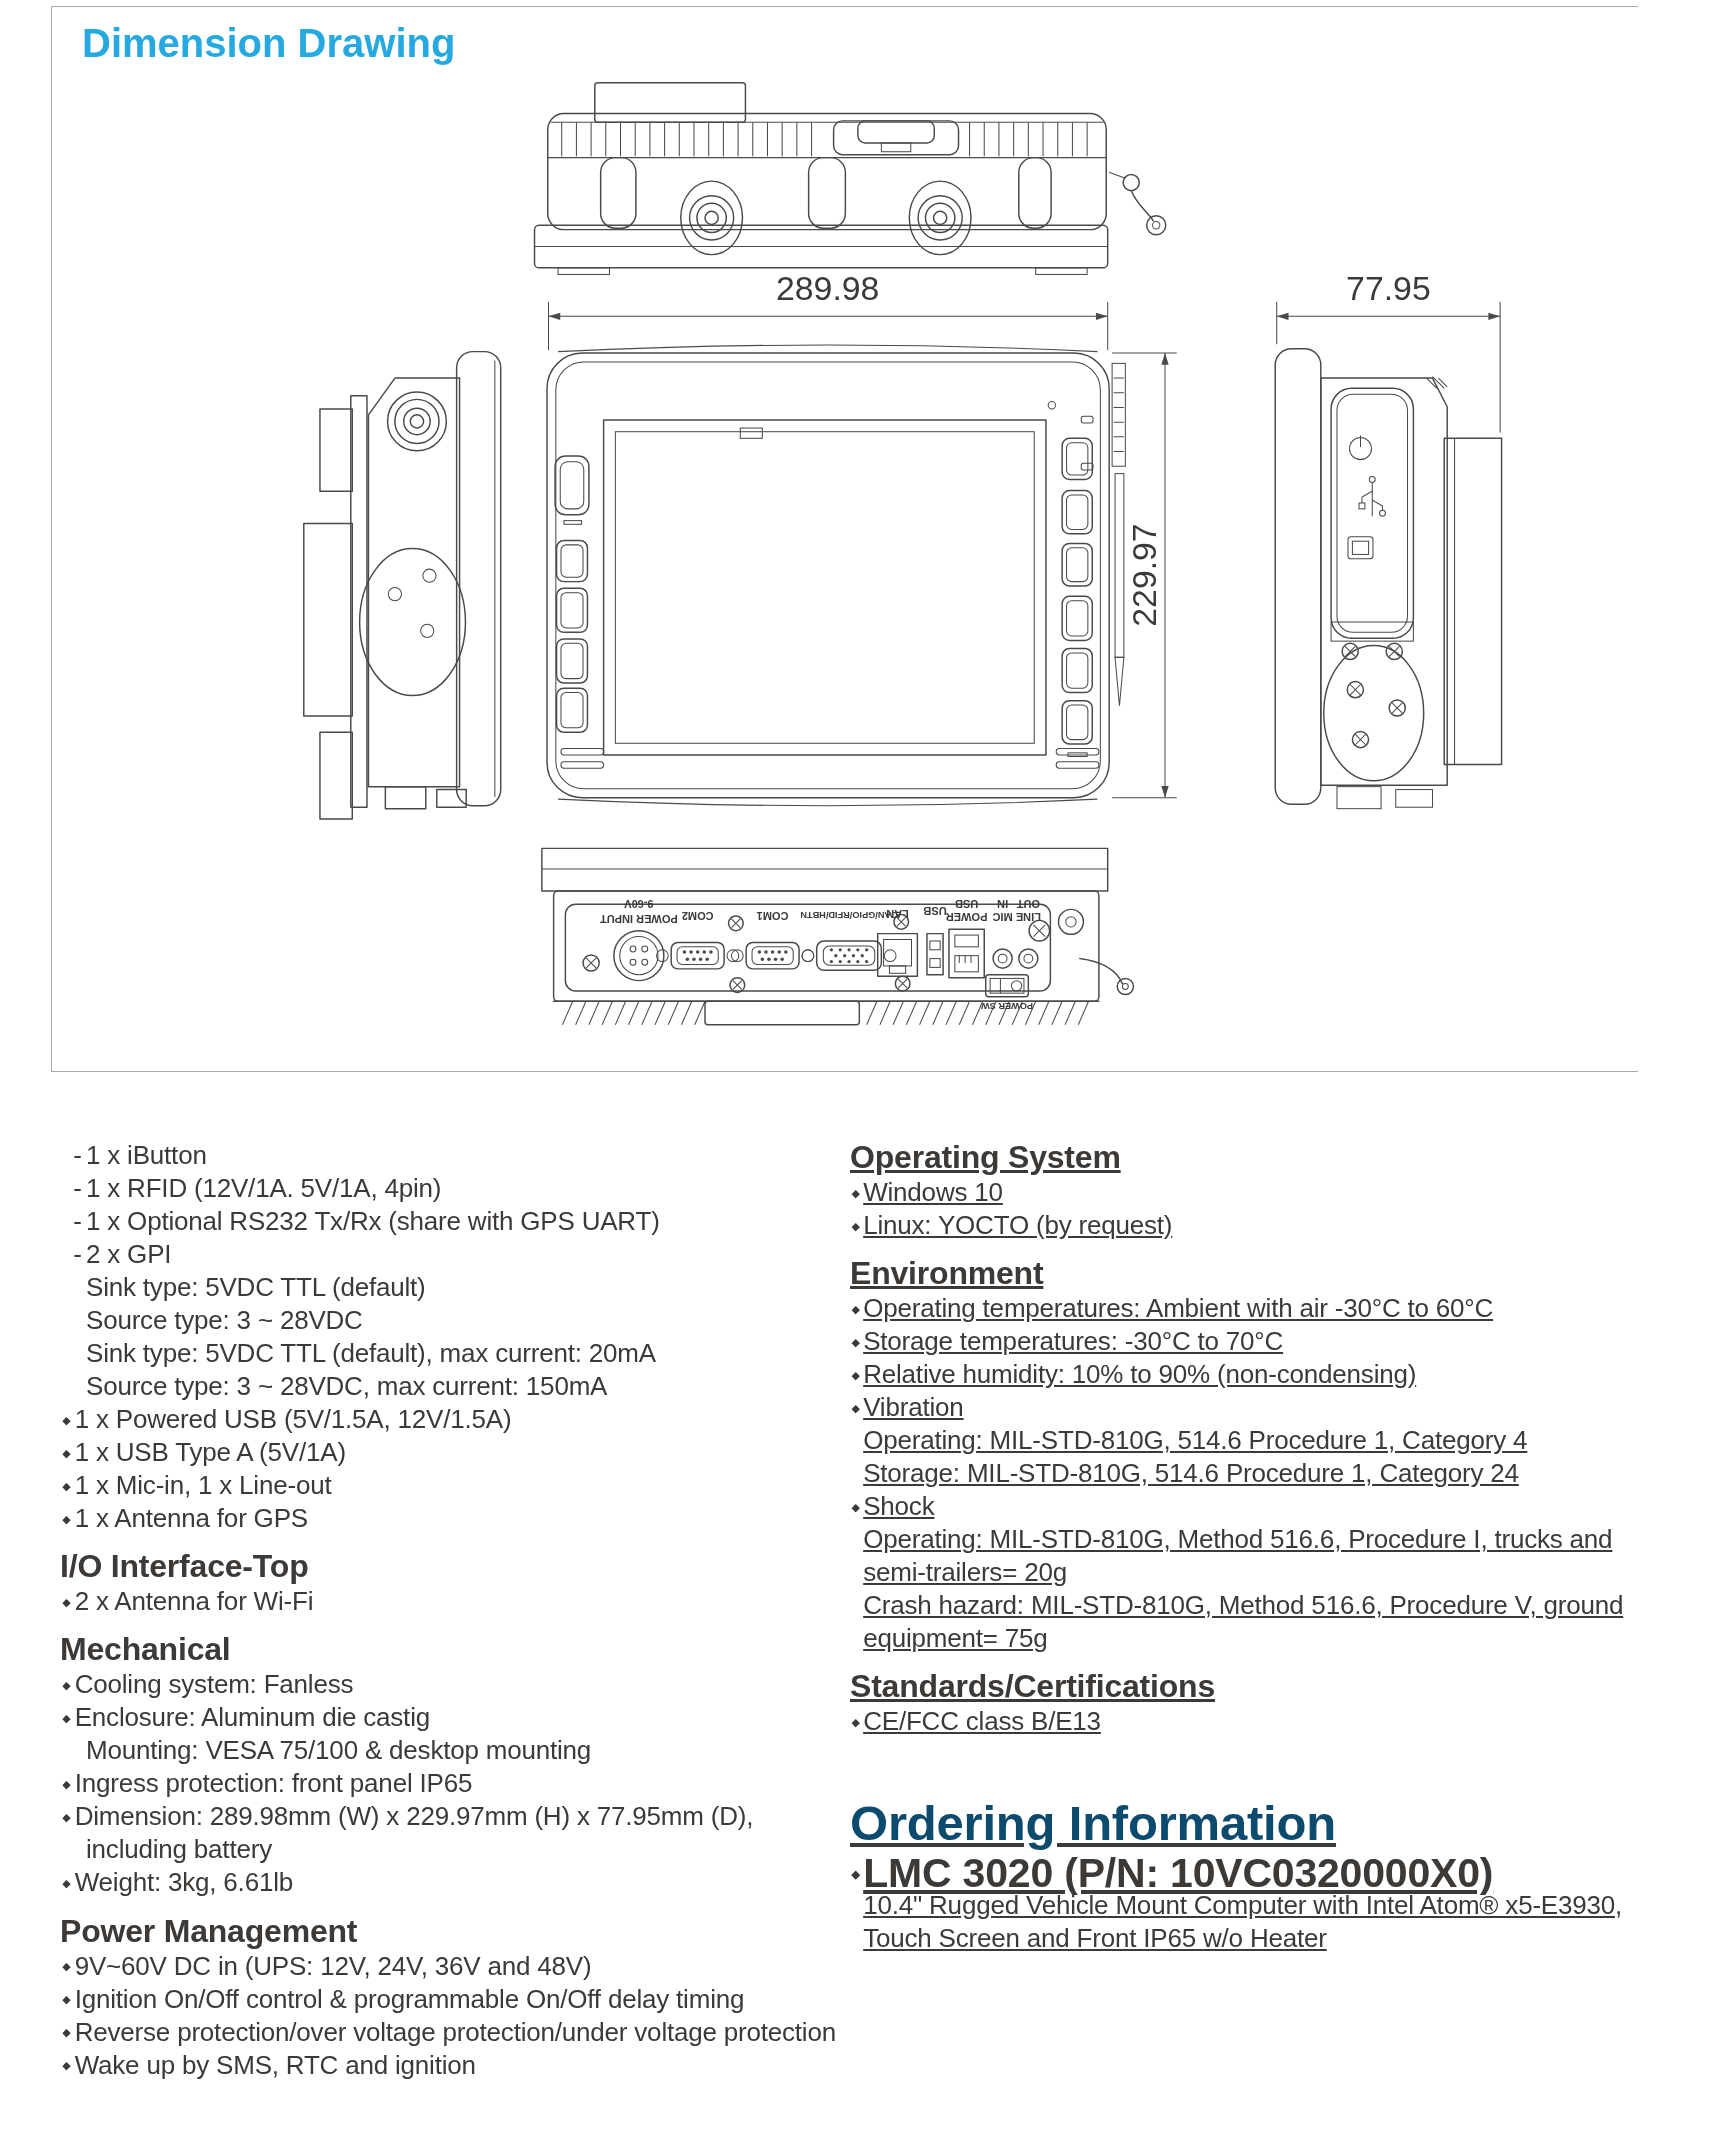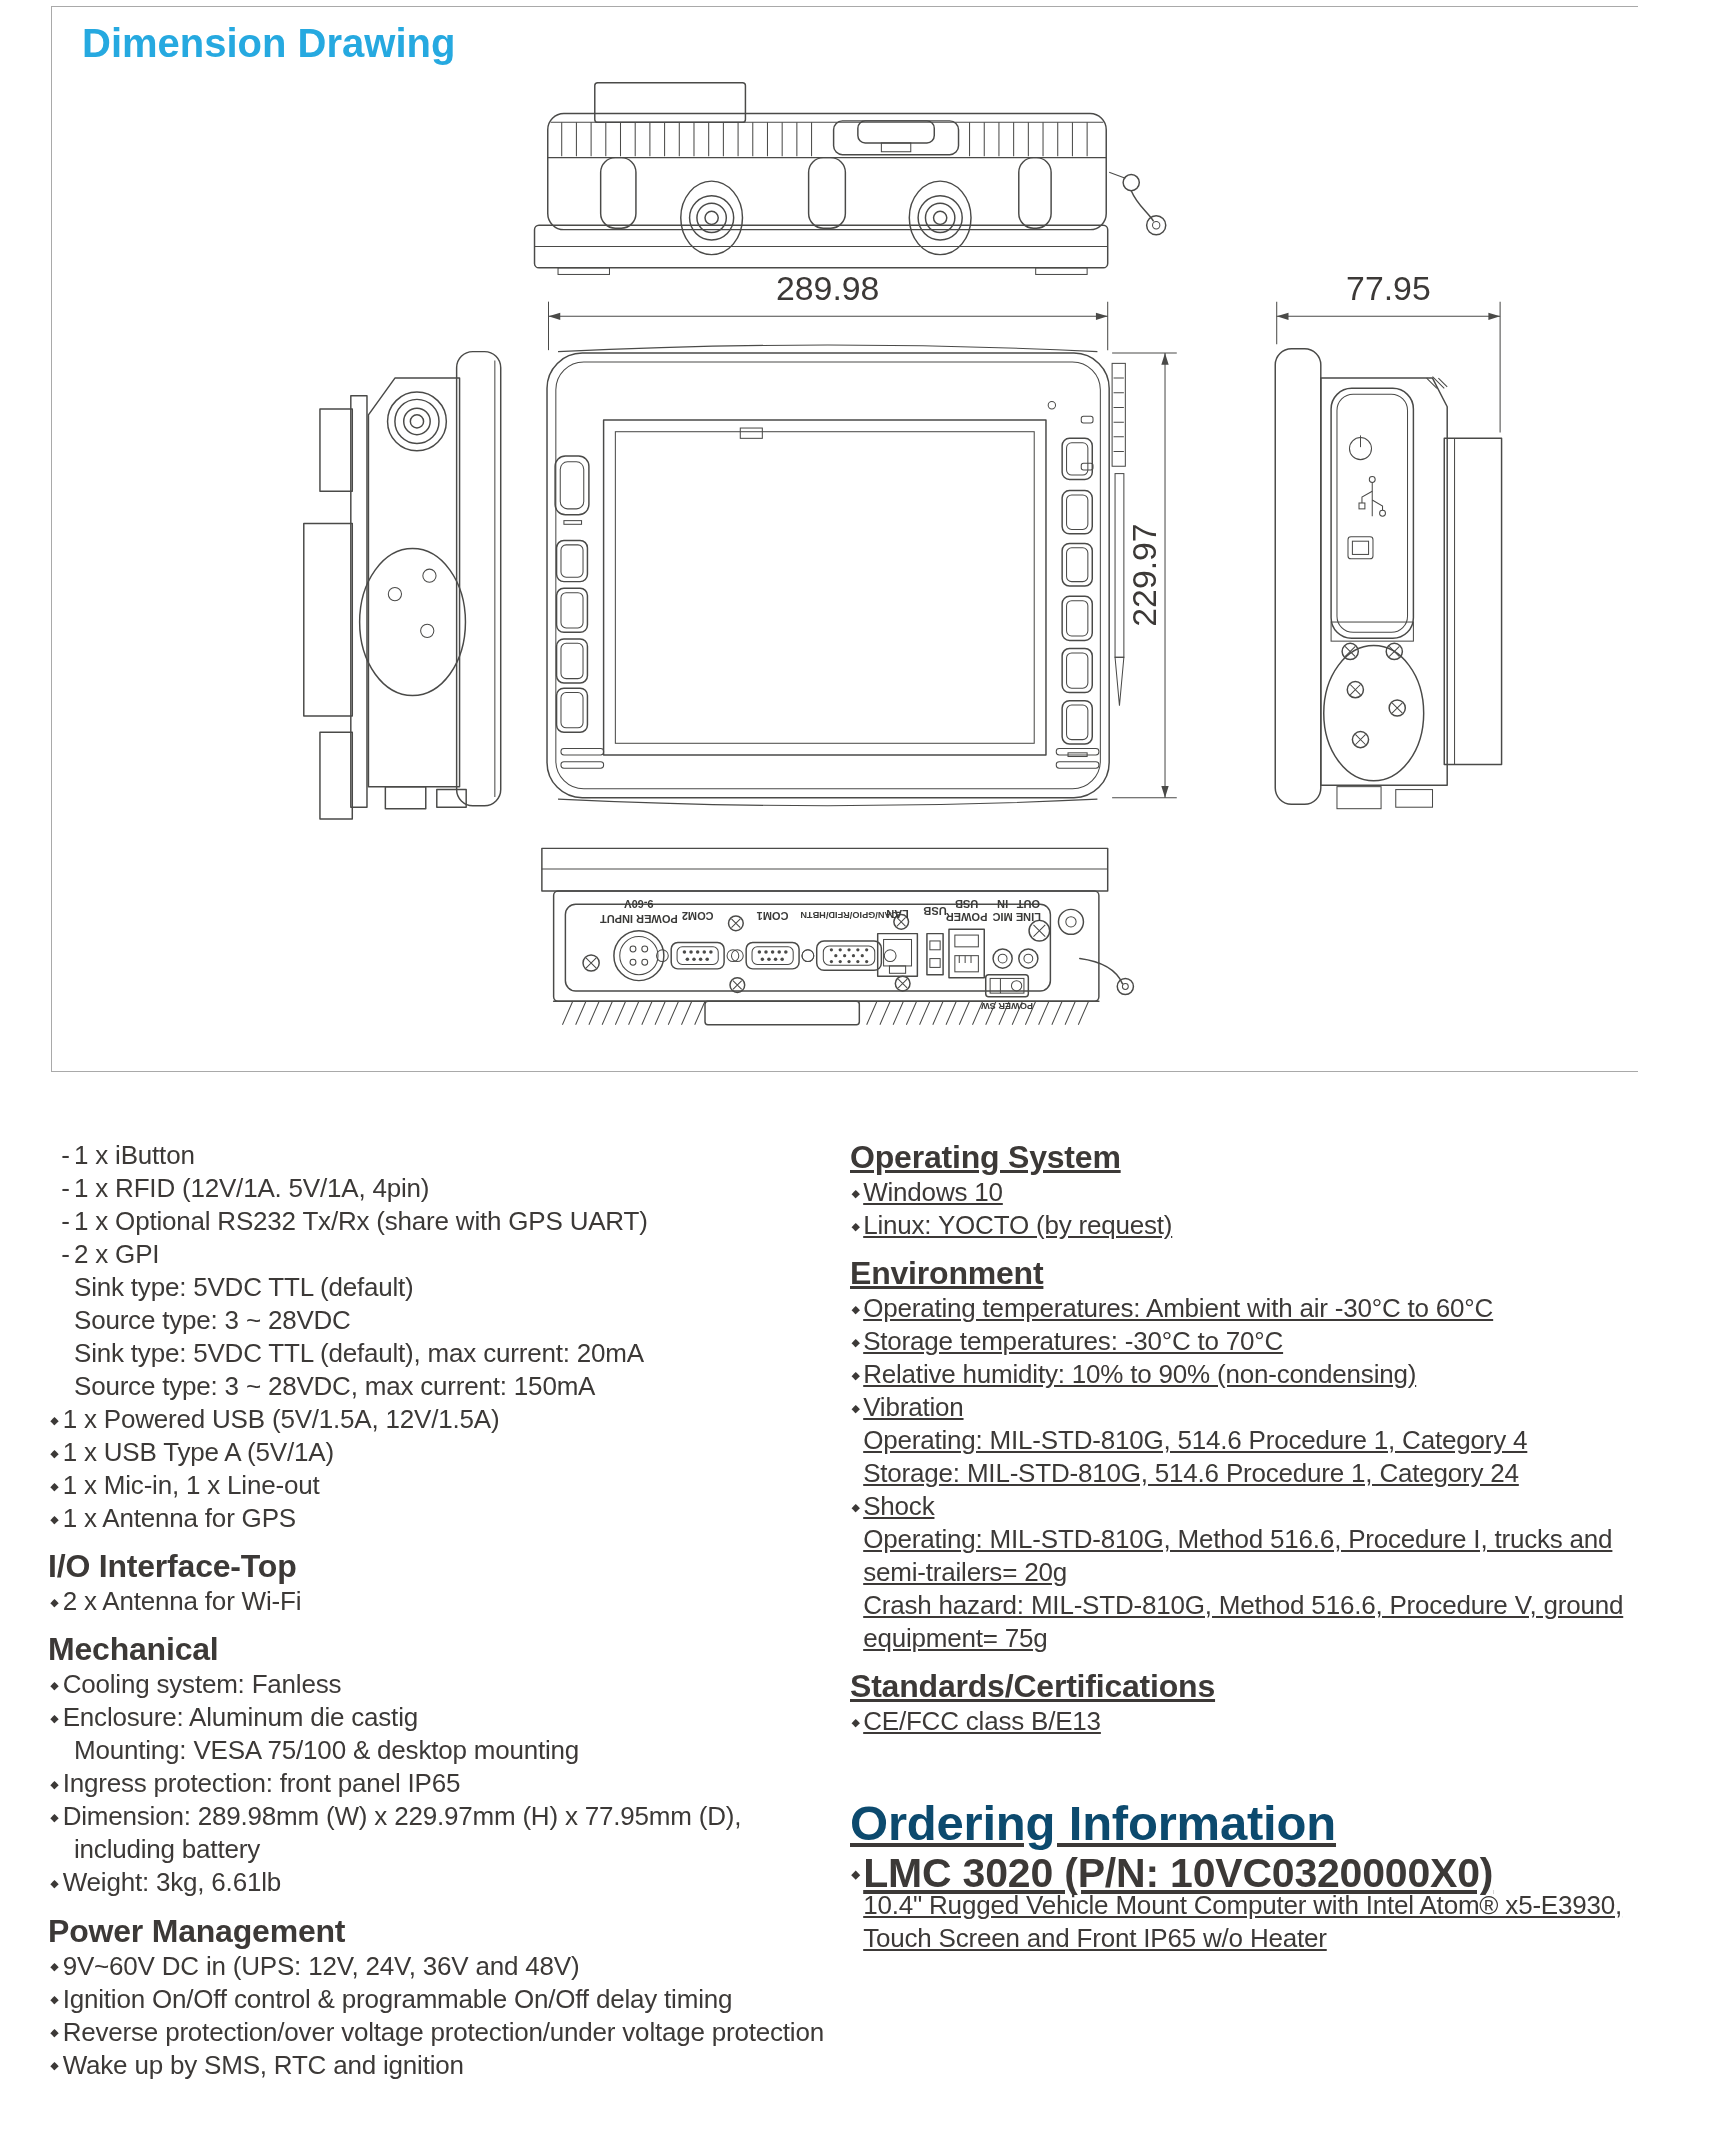--- a/index.html
+++ b/index.html
@@ -12,21 +12,21 @@
   #dd-svg{position:absolute;left:51px;top:5.9px;}
   svg .ln{stroke:#4a4a48;stroke-width:2;fill:none;stroke-linecap:round;stroke-linejoin:round;}
   svg .thin{stroke:#4a4a48;stroke-width:1.4;fill:none;}
   svg .fil{fill:#4a4a48;stroke:none;}
   svg text{stroke:none;fill:#3c3937;}
   svg .dim{font-size:46px;font-family:"Liberation Sans",sans-serif;}
   svg .plabel{font-size:15px;font-weight:bold;font-family:"Liberation Sans",sans-serif;fill:#3a3a38;}
   svg .plabel-sm{font-size:12.5px;font-weight:bold;font-family:"Liberation Sans",sans-serif;fill:#3a3a38;}
   
   .col{position:absolute;top:1139px;letter-spacing:-0.2px;}
-  .col.left{left:48px;width:831px;}
+  .col.left{left:60px;width:831px;}
   .col.right{left:850px;width:856px;text-decoration:underline;}
   .row{position:relative;font-size:26px;line-height:33px;height:33px;white-space:nowrap;}
   .row.d{padding-left:26px;}
   .row.d::before{content:"-";position:absolute;left:13.2px;top:0;}
   .row.b{padding-left:14.7px;}
   .row.b::before{content:"\25C6";position:absolute;left:2.2px;top:0.7px;font-size:11px;}
   .row.c{padding-left:26px;}
   .row.h{font-size:32px;font-weight:bold;height:37px;line-height:37px;margin-top:13.2px;padding-left:0;}
   .row.h0{margin-top:0;}
   .row.hb{font-size:49px;font-weight:bold;color:#0c4a6e;height:68px;line-height:68px;margin-top:51px;padding-left:0;}

